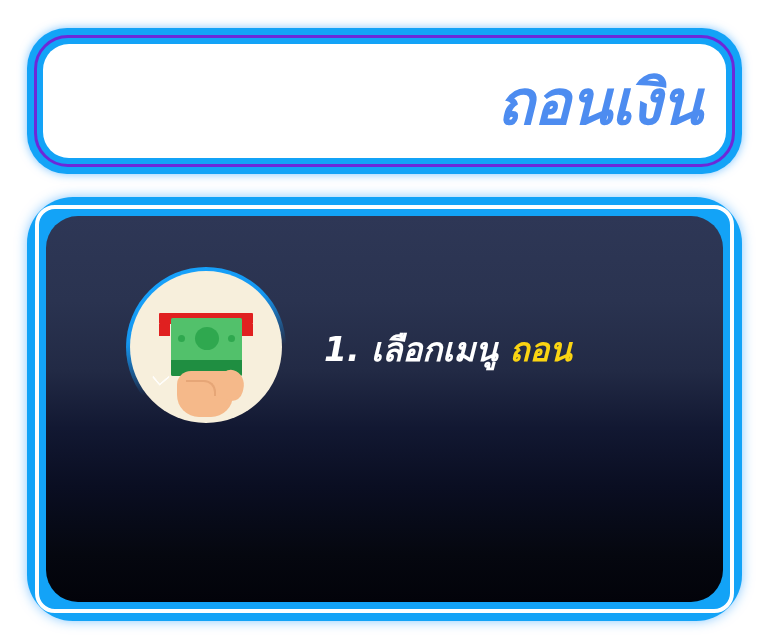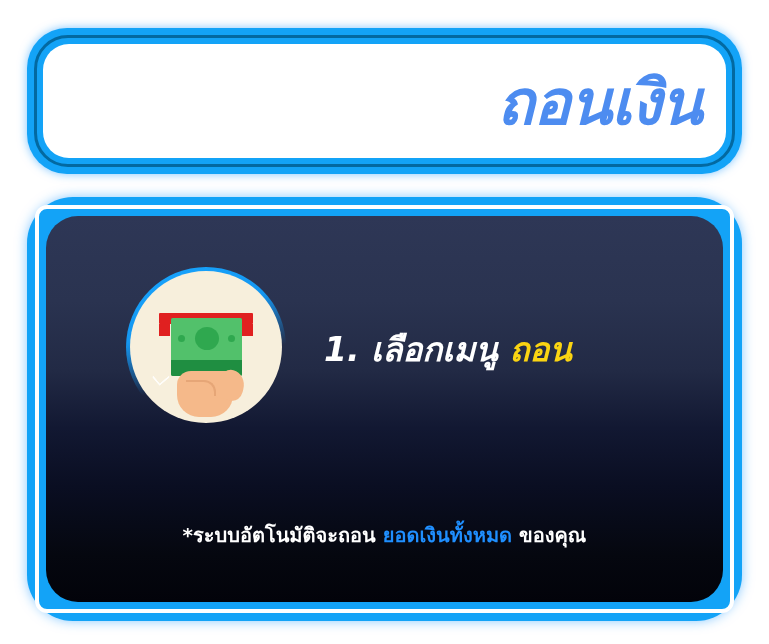--- a/index.html
+++ b/index.html
@@ -27,21 +27,21 @@
     width: 715px;
     height: 146px;
     background: #13a3f7;
     border-radius: 40px;
     padding: 7px;
     box-shadow: 0 0 10px rgba(20,150,255,0.55);
   }
   .header-card-mid {
     width: 100%;
     height: 100%;
-    border: 3px solid #0369a1;
+    border: 3px solid #6d28d9;
     border-radius: 34px;
     padding: 6px;
     background: #13a3f7;
   }
   .header-card-inner {
     position: relative;
     width: 100%;
     height: 100%;
     background: #ffffff;
     border-radius: 26px;
@@ -72,21 +72,21 @@
     height: 424px;
     background: #13a3f7;
     border-radius: 46px;
     padding: 8px;
     box-shadow: 0 0 12px rgba(20,150,255,0.5);
   }
   .main-card-mid {
     width: 100%;
     height: 100%;
     border: 4px solid #ffffff;
-    border-radius: 12px;
+    border-radius: 20px;
     padding: 7px;
     background: #13a3f7;
   }
   .main-card-inner {
     position: relative;
     width: 100%;
     height: 100%;
     border-radius: 32px;
     background:
       linear-gradient(180deg,
@@ -324,24 +324,19 @@
             <div class="step step-1">
               <span>1.</span>
               <span>เลือกเมนู</span>
               <span class="hl-yellow">ถอน</span>
             </div>
           </div>
 
         </div>
 
         <div class="footer-note">
-          <span class="footer-line">
-            <span>*ระบบอัตโนมัติจะถอน</span>
-            <span class="hl-blue">ยอดเงินทั้งหมด</span>
-            <span>ของคุณ</span>
-          </span>
         </div>
 
       </div>
     </div>
   </div>
 
 </div>
 
 </body></html>

